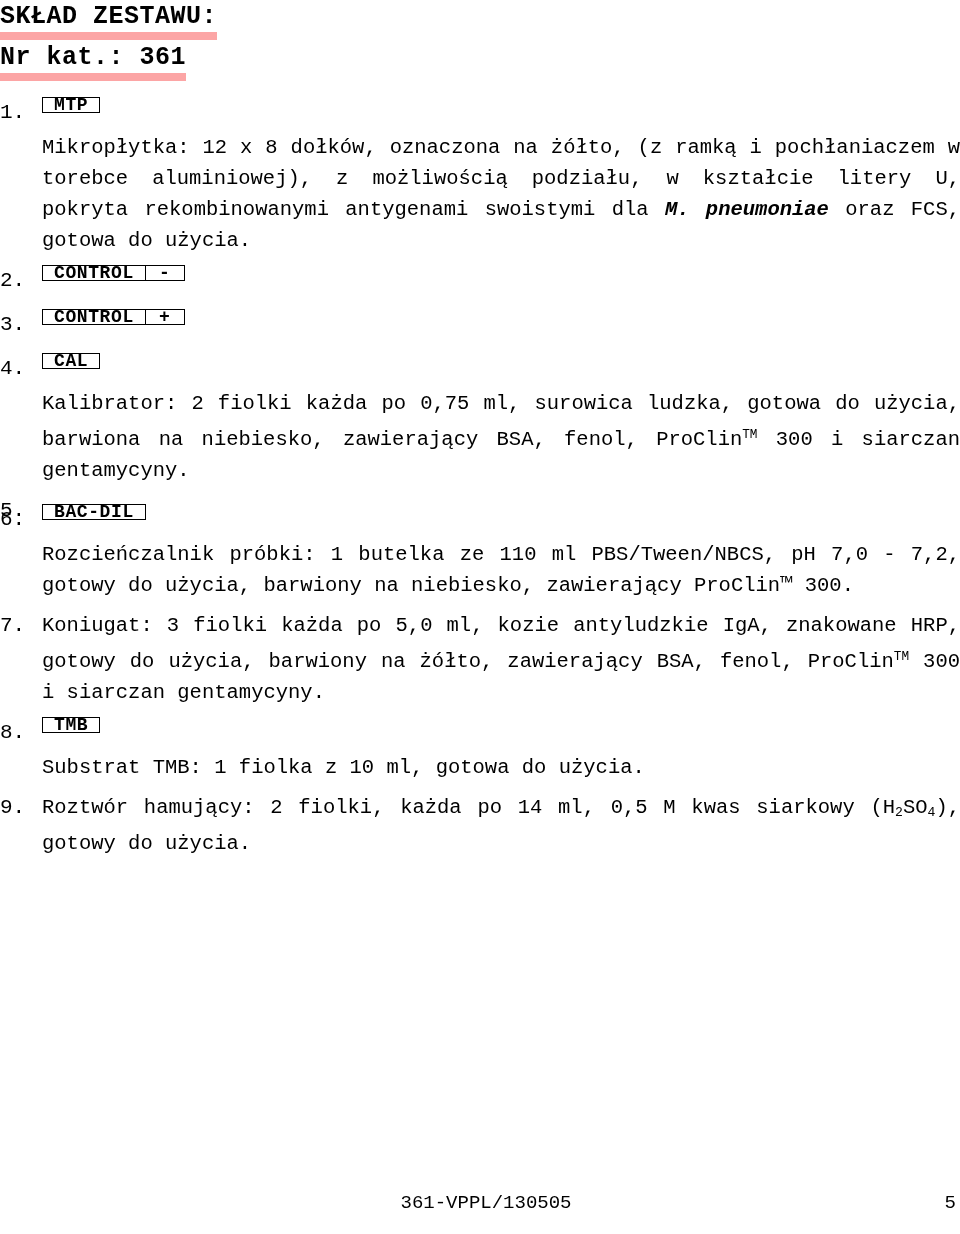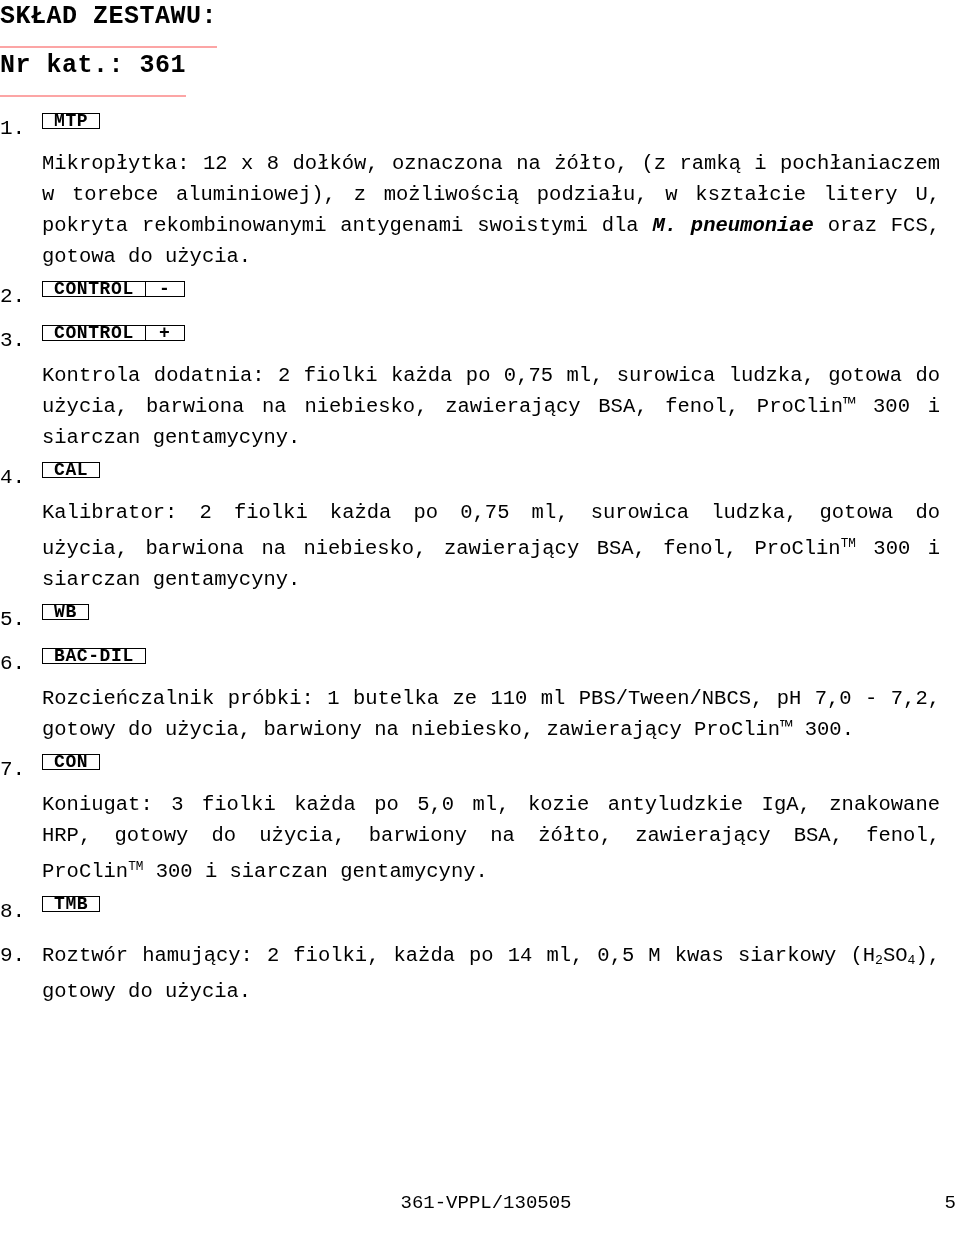--- a/index.html
+++ b/index.html
@@ -28,22 +28,22 @@
   .heading-block {
     padding-top: 2px;
   }
   .heading-line {
     font-family: "Liberation Mono", "DejaVu Sans Mono", monospace;
     font-weight: bold;
     font-size: 25px;
     line-height: 29px;
     letter-spacing: 0.5px;
     display: inline-block;
-    border-bottom: 2px solid #fca5a5;
-    padding-bottom: 15px;
+    border-bottom: 8px solid #fca5a5;
+    padding-bottom: 1px;
     white-space: pre;
   }
   .heading-row { margin-bottom: 3px; }
 
   
   .item {
     position: relative;
     padding-left: 42px;
   }
   .item-head {
@@ -85,21 +85,21 @@
   }
 
   
   .para {
     font-size: 20.5px;
     line-height: 31px;
     text-align: justify;
     text-align-last: left;
     white-space: normal;
     margin: 0;
-    padding-right: 20px;
+    padding-right: 0;
     word-spacing: 0px;
   }
   .para.jf { text-align: justify; }
   .para .em {
     font-weight: bold;
     font-style: italic;
   }
   sup.tm {
     font-size: 0.62em;
     vertical-align: 0.55em;
@@ -180,79 +180,69 @@
   <div class="gap-sm"></div>
 
   <div class="item">
     <span class="item-num">3.</span>
     <div class="item-head">
       <span class="tagbox">
         <span class="cell">CONTROL</span>
         <span class="cell">+</span>
       </span>
     </div>
-    <p class="para jf">Kontrola dodatnia: 2 fiolki każda po 0,75 ml, surowica ludzka, gotowa do użycia, barwiona na niebiesko, zawierający BSA, fenol, ProClin™ 300 i siarczan gentamycyny.</p>
   </div>
 
   <div class="gap-sm"></div>
 
   <div class="item">
     <span class="item-num">4.</span>
     <div class="item-head">
       <span class="tagbox">
         <span class="cell">CAL</span>
       </span>
     </div>
     <p class="para jf"><span>Kalibrator: 2 fiolki każda po 0,75 ml, surowica ludzka, gotowa do użycia, barwiona na niebiesko, zawierający BSA, fenol, ProClin</span><sup class="tm">TM</sup><span> 300 i siarczan gentamycyny.</span></p>
   </div>
 
   <div class="gap-sm"></div>
 
   <div class="item">
     <span class="item-num">5.</span>
-    <div class="item-head">
-      <span class="tagbox">
-        <span class="cell">WB</span>
-      </span>
-    </div>
   </div>
 
   <div class="gap-sm"></div>
 
   <div class="item">
     <span class="item-num">6.</span>
     <div class="item-head">
       <span class="tagbox">
         <span class="cell">BAC-DIL</span>
       </span>
     </div>
     <p class="para jf">Rozcieńczalnik próbki: 1 butelka ze 110 ml PBS/Tween/NBCS, pH 7,0 - 7,2, gotowy do użycia, barwiony na niebiesko, zawierający ProClin™ 300.</p>
   </div>
 
   <div class="gap-sm"></div>
 
   <div class="item">
     <span class="item-num">7.</span>
-    <div class="item-head">
-      <span class="tagbox">
-        <span class="cell">CON</span>
-      </span>
-    </div>
     <p class="para jf"><span>Koniugat: 3 fiolki każda po 5,0 ml, kozie antyludzkie IgA, znakowane HRP, gotowy do użycia, barwiony na żółto, zawierający BSA, fenol, ProClin</span><sup class="tm">TM</sup><span> 300 i siarczan gentamycyny.</span></p>
   </div>
 
   <div class="gap-sm"></div>
 
   <div class="item">
     <span class="item-num">8.</span>
     <div class="item-head">
       <span class="tagbox">
         <span class="cell">TMB</span>
       </span>
     </div>
+    <p class="para">Substrat TMB: 1 fiolka z 10 ml, gotowa do użycia.</p>
   </div>
 
   <div class="gap-sm"></div>
 
   <div class="item">
     <span class="item-num">9.</span>
     <p class="para jf"><span>Roztwór hamujący: 2 fiolki, każda po 14 ml, 0,5 M kwas siarkowy (H</span><sub class="sb">2</sub><span>SO</span><sub class="sb">4</sub><span>), gotowy do użycia.</span></p>
   </div>
 
   <div class="footer">

